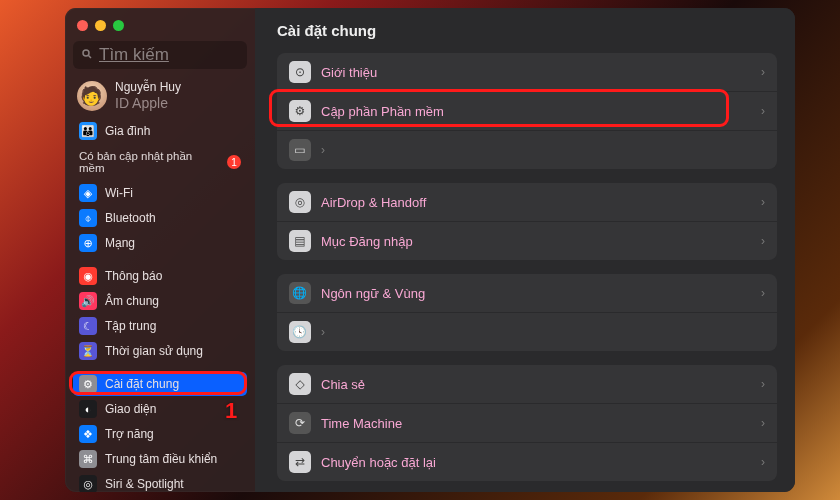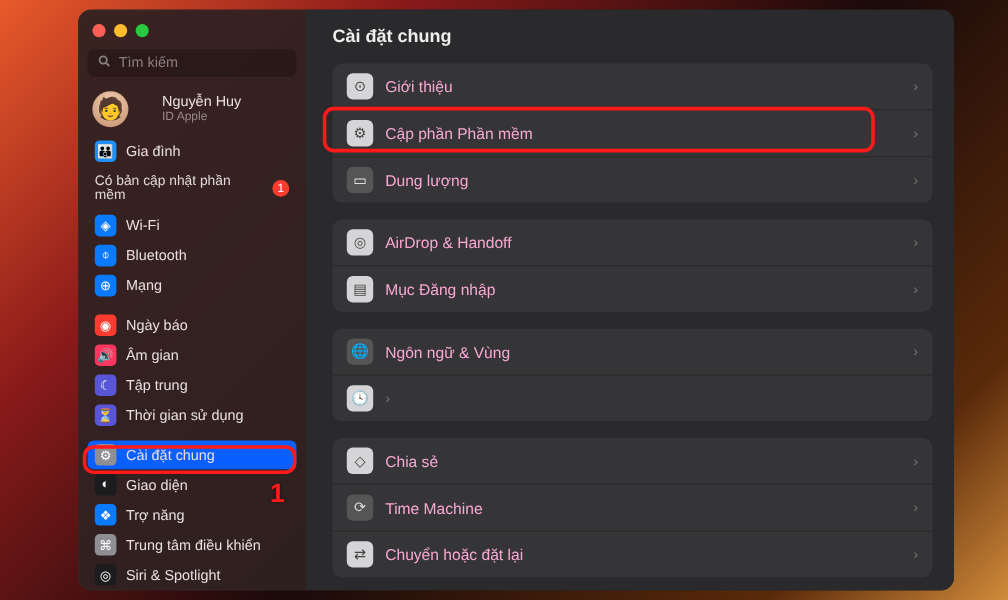--- a/index.html
+++ b/index.html
@@ -23,27 +23,28 @@
     padding: 10px 8px 0 8px;
     overflow: hidden;
     position: relative;
   }
   .traffic { display: flex; gap: 7px; padding: 2px 0 10px 4px; }
   .dot { width: 11px; height: 11px; border-radius: 50%; }
   .dot.red { background:#ff5f57; } .dot.yellow{background:#febc2e;} .dot.green{background:#28c840;}
   .search {
     display:flex; align-items:flex-start; gap:6px;
     background: rgba(0,0,0,0.25); border-radius:6px;
-    padding: 4px 8px; color:#8a8080; font-size:12px;
+    padding: 4px 8px; color:#8a8080; font-size:17px;
     margin-bottom: 10px;
+    text-decoration: underline;
   }
   .user { display:flex; align-items:center; gap:8px; padding:2px 4px 8px 4px; }
   .avatar { width:30px; height:30px; border-radius:50%; background: radial-gradient(circle at 50% 35%, #f5d5b5, #c08a6a); display:flex; align-items:center; justify-content:center; font-size:18px;}
-  .user-txt { color:#e8e0e0; font-size:12px; line-height:1.15;margin-left:20px;}
-  .user-sub { color:#9a8a8a; font-size:10px;}
+  .user-txt { color:#e8e0e0; font-size:12px; line-height:1.15;}
+  .user-sub { color:#9a8a8a; font-size:14px;}
   .srow {
     display:flex; align-items:center; gap:8px;
     padding: 3px 6px; border-radius:5px;
     color:#e8e0e0; font-size:12px;
     margin-bottom: 1px;
     position: relative;
   }
   .srow .sicon {
     width:18px; height:18px; border-radius:4px;
     display:flex; align-items:center; justify-content:center;
@@ -140,25 +141,25 @@
           <div class="sicon" style="background: rgb(10, 122, 255);">⌽</div>
           <span>Bluetooth</span>
         </div>
         <div class="srow">
           <div class="sicon" style="background: rgb(10, 122, 255);">⊕</div>
           <span>Mạng</span>
         </div>
         <div class="group-gap"></div>
         <div class="srow">
           <div class="sicon" style="background: rgb(255, 59, 48);">◉</div>
-          <span>Ngày báo</span>
+          <span>Thông báo</span>
         </div>
         <div class="srow">
           <div class="sicon" style="background: rgb(255, 55, 95);">🔊</div>
-          <span>Âm gian</span>
+          <span>Âm chung</span>
         </div>
         <div class="srow">
           <div class="sicon" style="background: rgb(88, 86, 214);">☾</div>
           <span>Tập trung</span>
         </div>
         <div class="srow">
           <div class="sicon" style="background: rgb(88, 86, 214);">⏳</div>
           <span>Thời gian sử dụng</span>
         </div>
         <div class="group-gap"></div>
@@ -198,21 +199,20 @@
             <div class="mlabel">Giới thiệu</div>
             <div class="chev">›</div>
           </div>
           <div class="mrow">
             <div class="micon light">⚙</div>
             <div class="mlabel">Cập phần Phần mềm</div>
             <div class="chev">›</div>
           </div>
           <div class="mrow">
             <div class="micon ">▭</div>
-            <div class="mlabel">Dung lượng</div>
             <div class="chev">›</div>
           </div>
         </div>
         <div class="listgroup">
           <div class="mrow">
             <div class="micon light">◎</div>
             <div class="mlabel">AirDrop &amp; Handoff</div>
             <div class="chev">›</div>
           </div>
           <div class="mrow">

